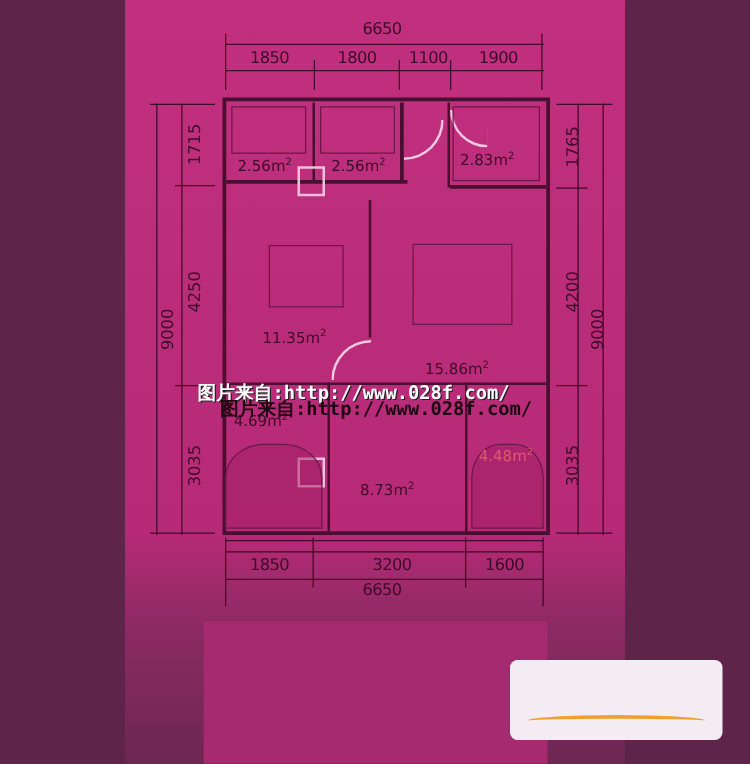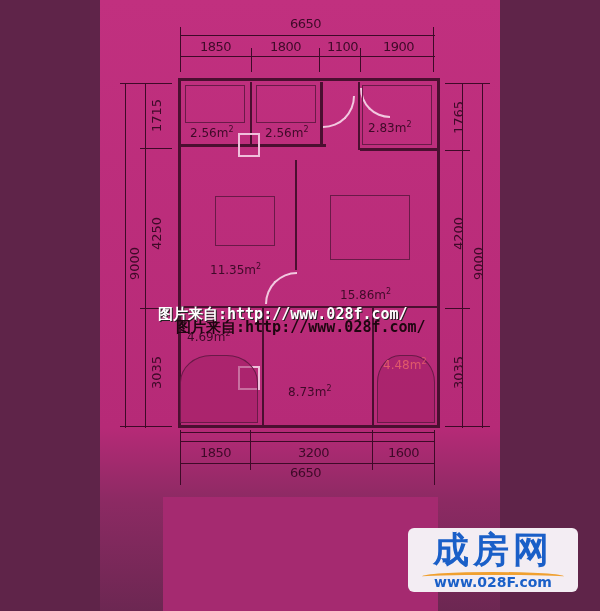--- a/index.html
+++ b/index.html
@@ -122,16 +122,14 @@
 <div class="wm1">图片来自:http://www.028f.com/</div>
 <div class="wm2">图片来自:http://www.028f.com/</div>
 
 <div class="info-wrap"></div>
 <table class="info">
   <tbody>
 </tbody>
   </table>
 
 <div class="logo">
-  <div class="big">成房网</div>
   <div class="arc"></div>
-  <div class="url">www.028F.com</div>
 </div>
 
 </body></html>

